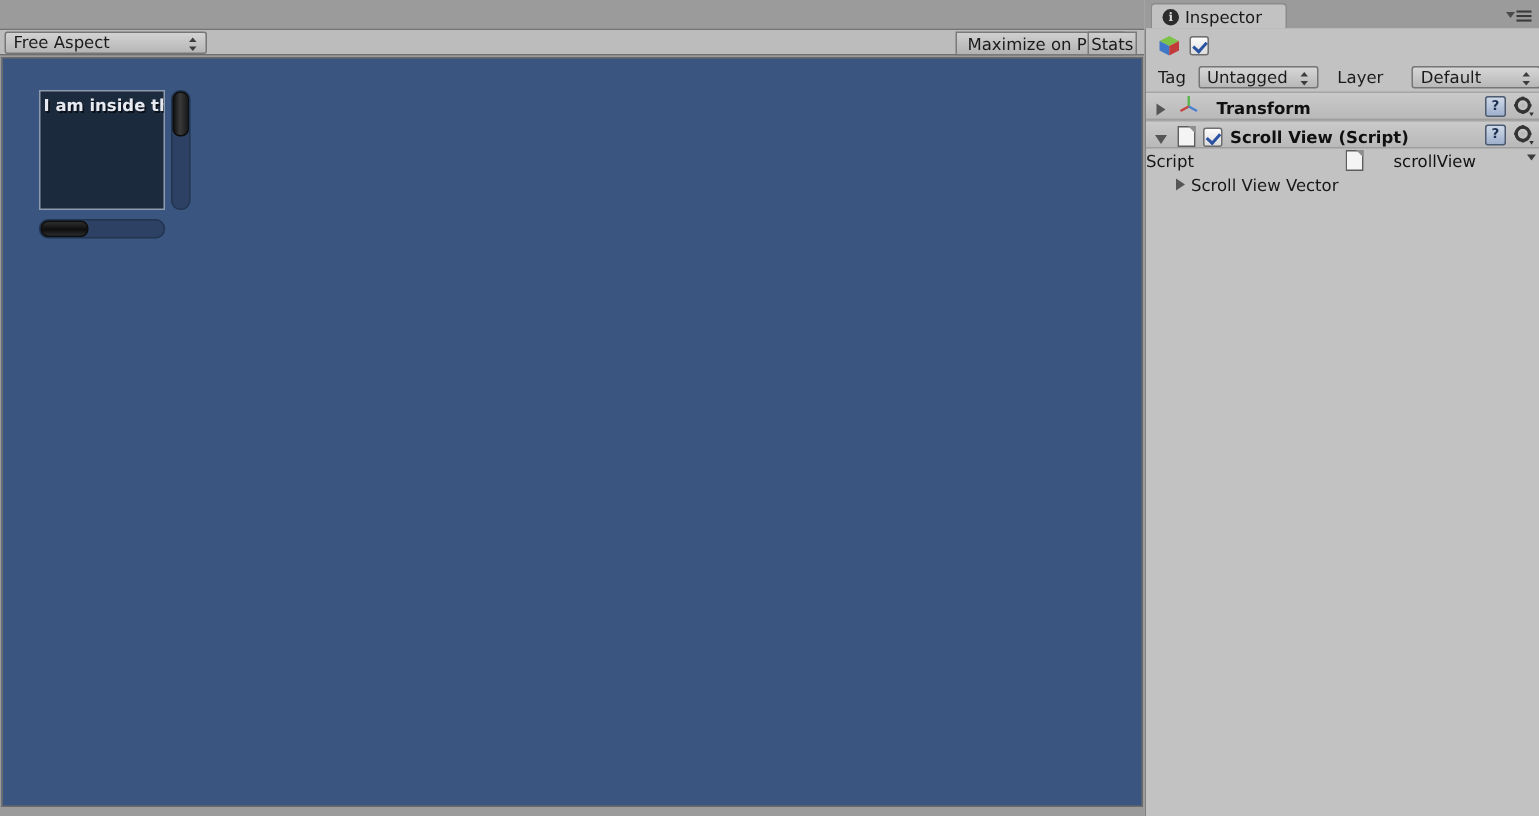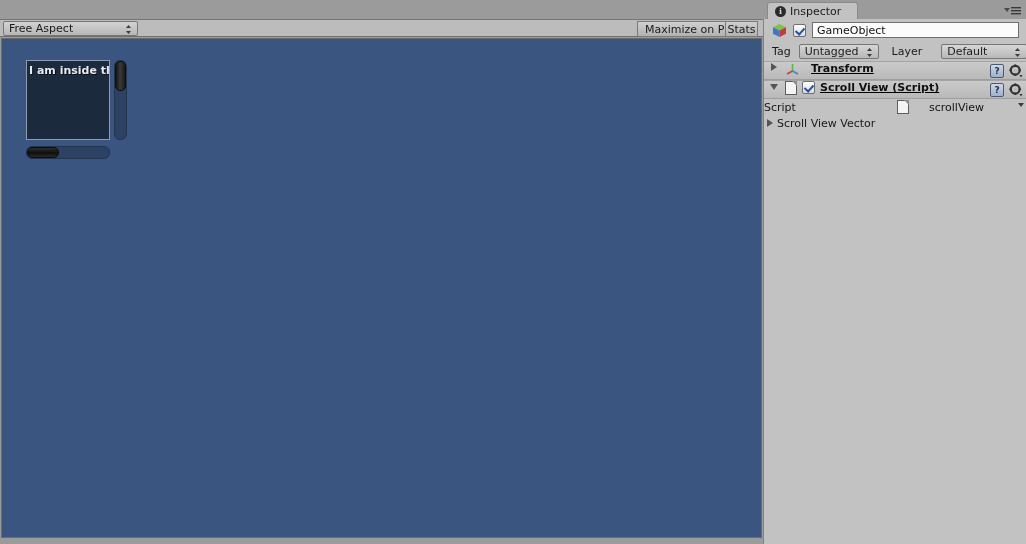--- a/index.html
+++ b/index.html
@@ -295,28 +295,27 @@
     font-size: 11px;
     color: #1b1b1b;
   }
   #tag-dropdown { width: 82px; margin-left: 3px; }
   #layer-dropdown { width: 88px; margin-left: 14px; }
 
   .comp-header {
     position: relative;
     height: 19px;
     display: flex;
-    align-items: flex-start;
+    align-items: flex-end;
     gap: 5px;
     padding-left: 5px;
     background: linear-gradient(#cacaca, #b9b9b9);
     border-top: 1px solid #a5a5a5;
     border-bottom: 1px solid #9e9e9e;
     box-sizing: border-box;
-    text-decoration: underline;
   }
   .comp-title {
     font-size: 11px;
     font-weight: bold;
     color: #101010;
     white-space: nowrap;
   }
   .foldout {
     width: 11px; height: 11px;
     position: relative;
@@ -383,21 +382,21 @@
     font-size: 11px;
     color: #181818;
     position: relative;
   }
   .prop-label {
     width: 133px;
     box-sizing: border-box;
     white-space: nowrap;
     overflow: hidden;
   }
-  .prop-label.with-foldout { padding-left: 1px; display: flex; align-items: center; gap: 1px; }
+  .prop-label.with-foldout { padding-left: 18px; display: flex; align-items: center; gap: 1px; }
   .prop-value {
     flex: 1;
     display: flex;
     align-items: center;
     gap: 2px;
     white-space: nowrap;
     overflow: hidden;
   }
   .objfield {
     display: flex;
@@ -485,21 +484,20 @@
 
       <div class="go-header">
         <span class="cube-icon">
           <svg width="15" height="15" viewBox="0 0 15 15">
             <polygon points="7.5,1 14,4.3 7.5,7.6 1,4.3" fill="#7fc24a"></polygon>
             <polygon points="1,4.3 7.5,7.6 7.5,14 1,10.7" fill="#3f78c8"></polygon>
             <polygon points="14,4.3 14,10.7 7.5,14 7.5,7.6" fill="#c23b3b"></polygon>
           </svg>
         </span>
         <span class="check checked"></span>
-        <div id="gameobject-name">GameObject</div>
       </div>
 
       <div class="taglayer-row">
         <span class="tl-label">Tag</span>
         <div class="mini-dd" id="tag-dropdown">
           <span>Untagged</span>
           <span class="updown">
             <svg width="7" height="11" viewBox="0 0 7 11">
               <polygon points="3.5,1 6,4 1,4" fill="#3c3c3c"></polygon>
               <polygon points="3.5,10 6,7 1,7" fill="#3c3c3c"></polygon>

